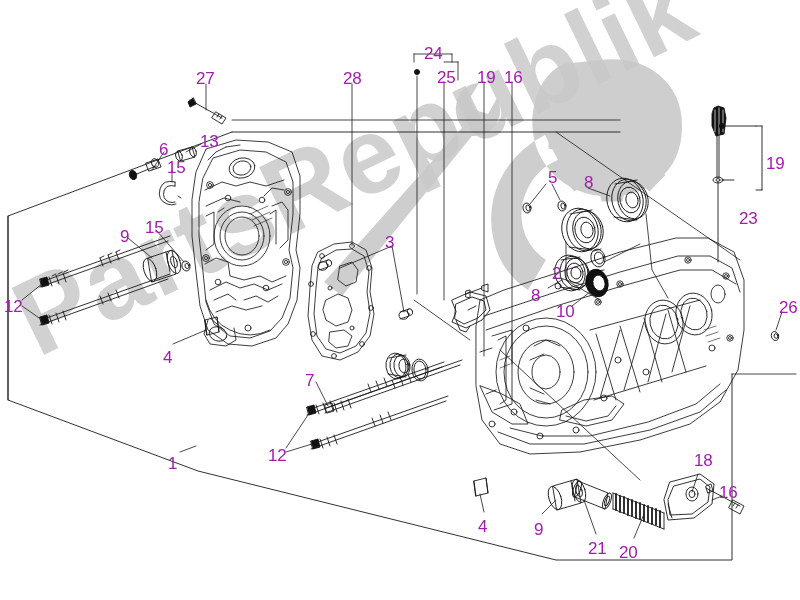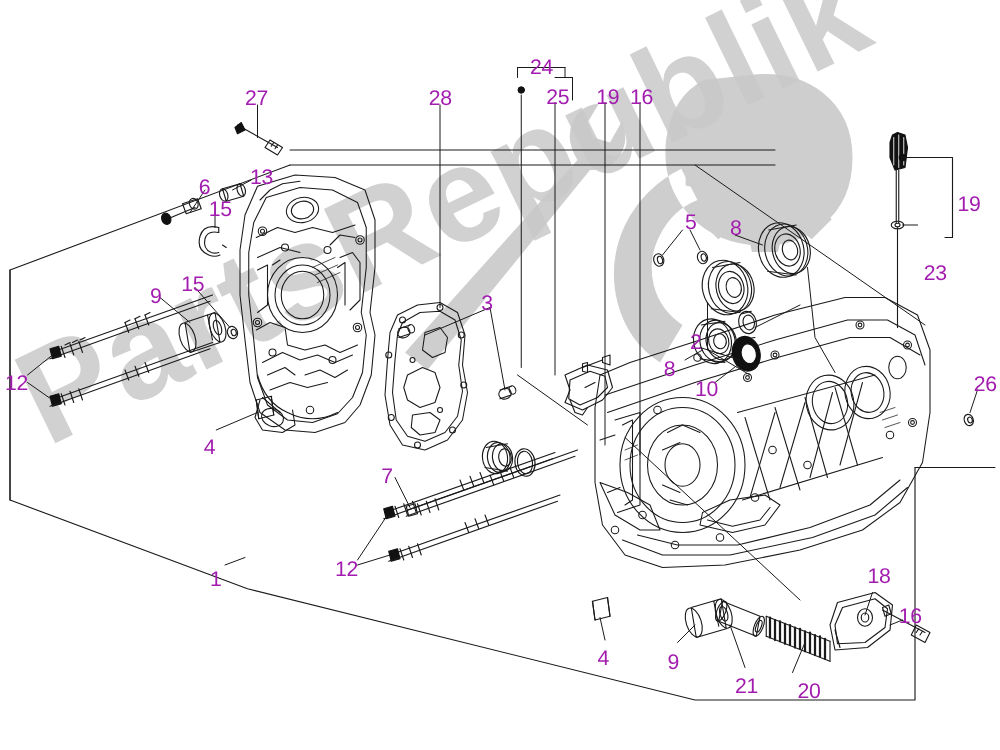--- a/index.html
+++ b/index.html
@@ -537,21 +537,21 @@
   <div class="callout" style="left:531px;top:287px;">8</div>
   <div class="callout" style="left:4px;top:298px;">12</div>
   <div class="callout" style="left:268px;top:447px;">12</div>
   <div class="callout" style="left:200px;top:133px;">13</div>
   <div class="callout" style="left:167px;top:159px;">15</div>
   <div class="callout" style="left:145px;top:219px;">15</div>
   <div class="callout" style="left:504px;top:69px;">16</div>
   <div class="callout" style="left:719px;top:484px;">16</div>
   <div class="callout" style="left:694px;top:452px;">18</div>
   <div class="callout" style="left:477px;top:69px;">19</div>
-  <div class="callout" style="left:638px;top:544px;">20</div>
+  <div class="callout" style="left:619px;top:544px;">20</div>
   <div class="callout" style="left:588px;top:540px;">21</div>
   <div class="callout" style="left:766px;top:155px;">19</div>
   <div class="callout" style="left:739px;top:178px;margin-top:32px;">23</div>
   <div class="callout" style="left:424px;top:45px;">24</div>
   <div class="callout" style="left:437px;top:69px;">25</div>
   <div class="callout" style="left:779px;top:299px;">26</div>
   <div class="callout" style="left:196px;top:70px;">27</div>
   <div class="callout" style="left:343px;top:70px;">28</div>
 
 </div>

